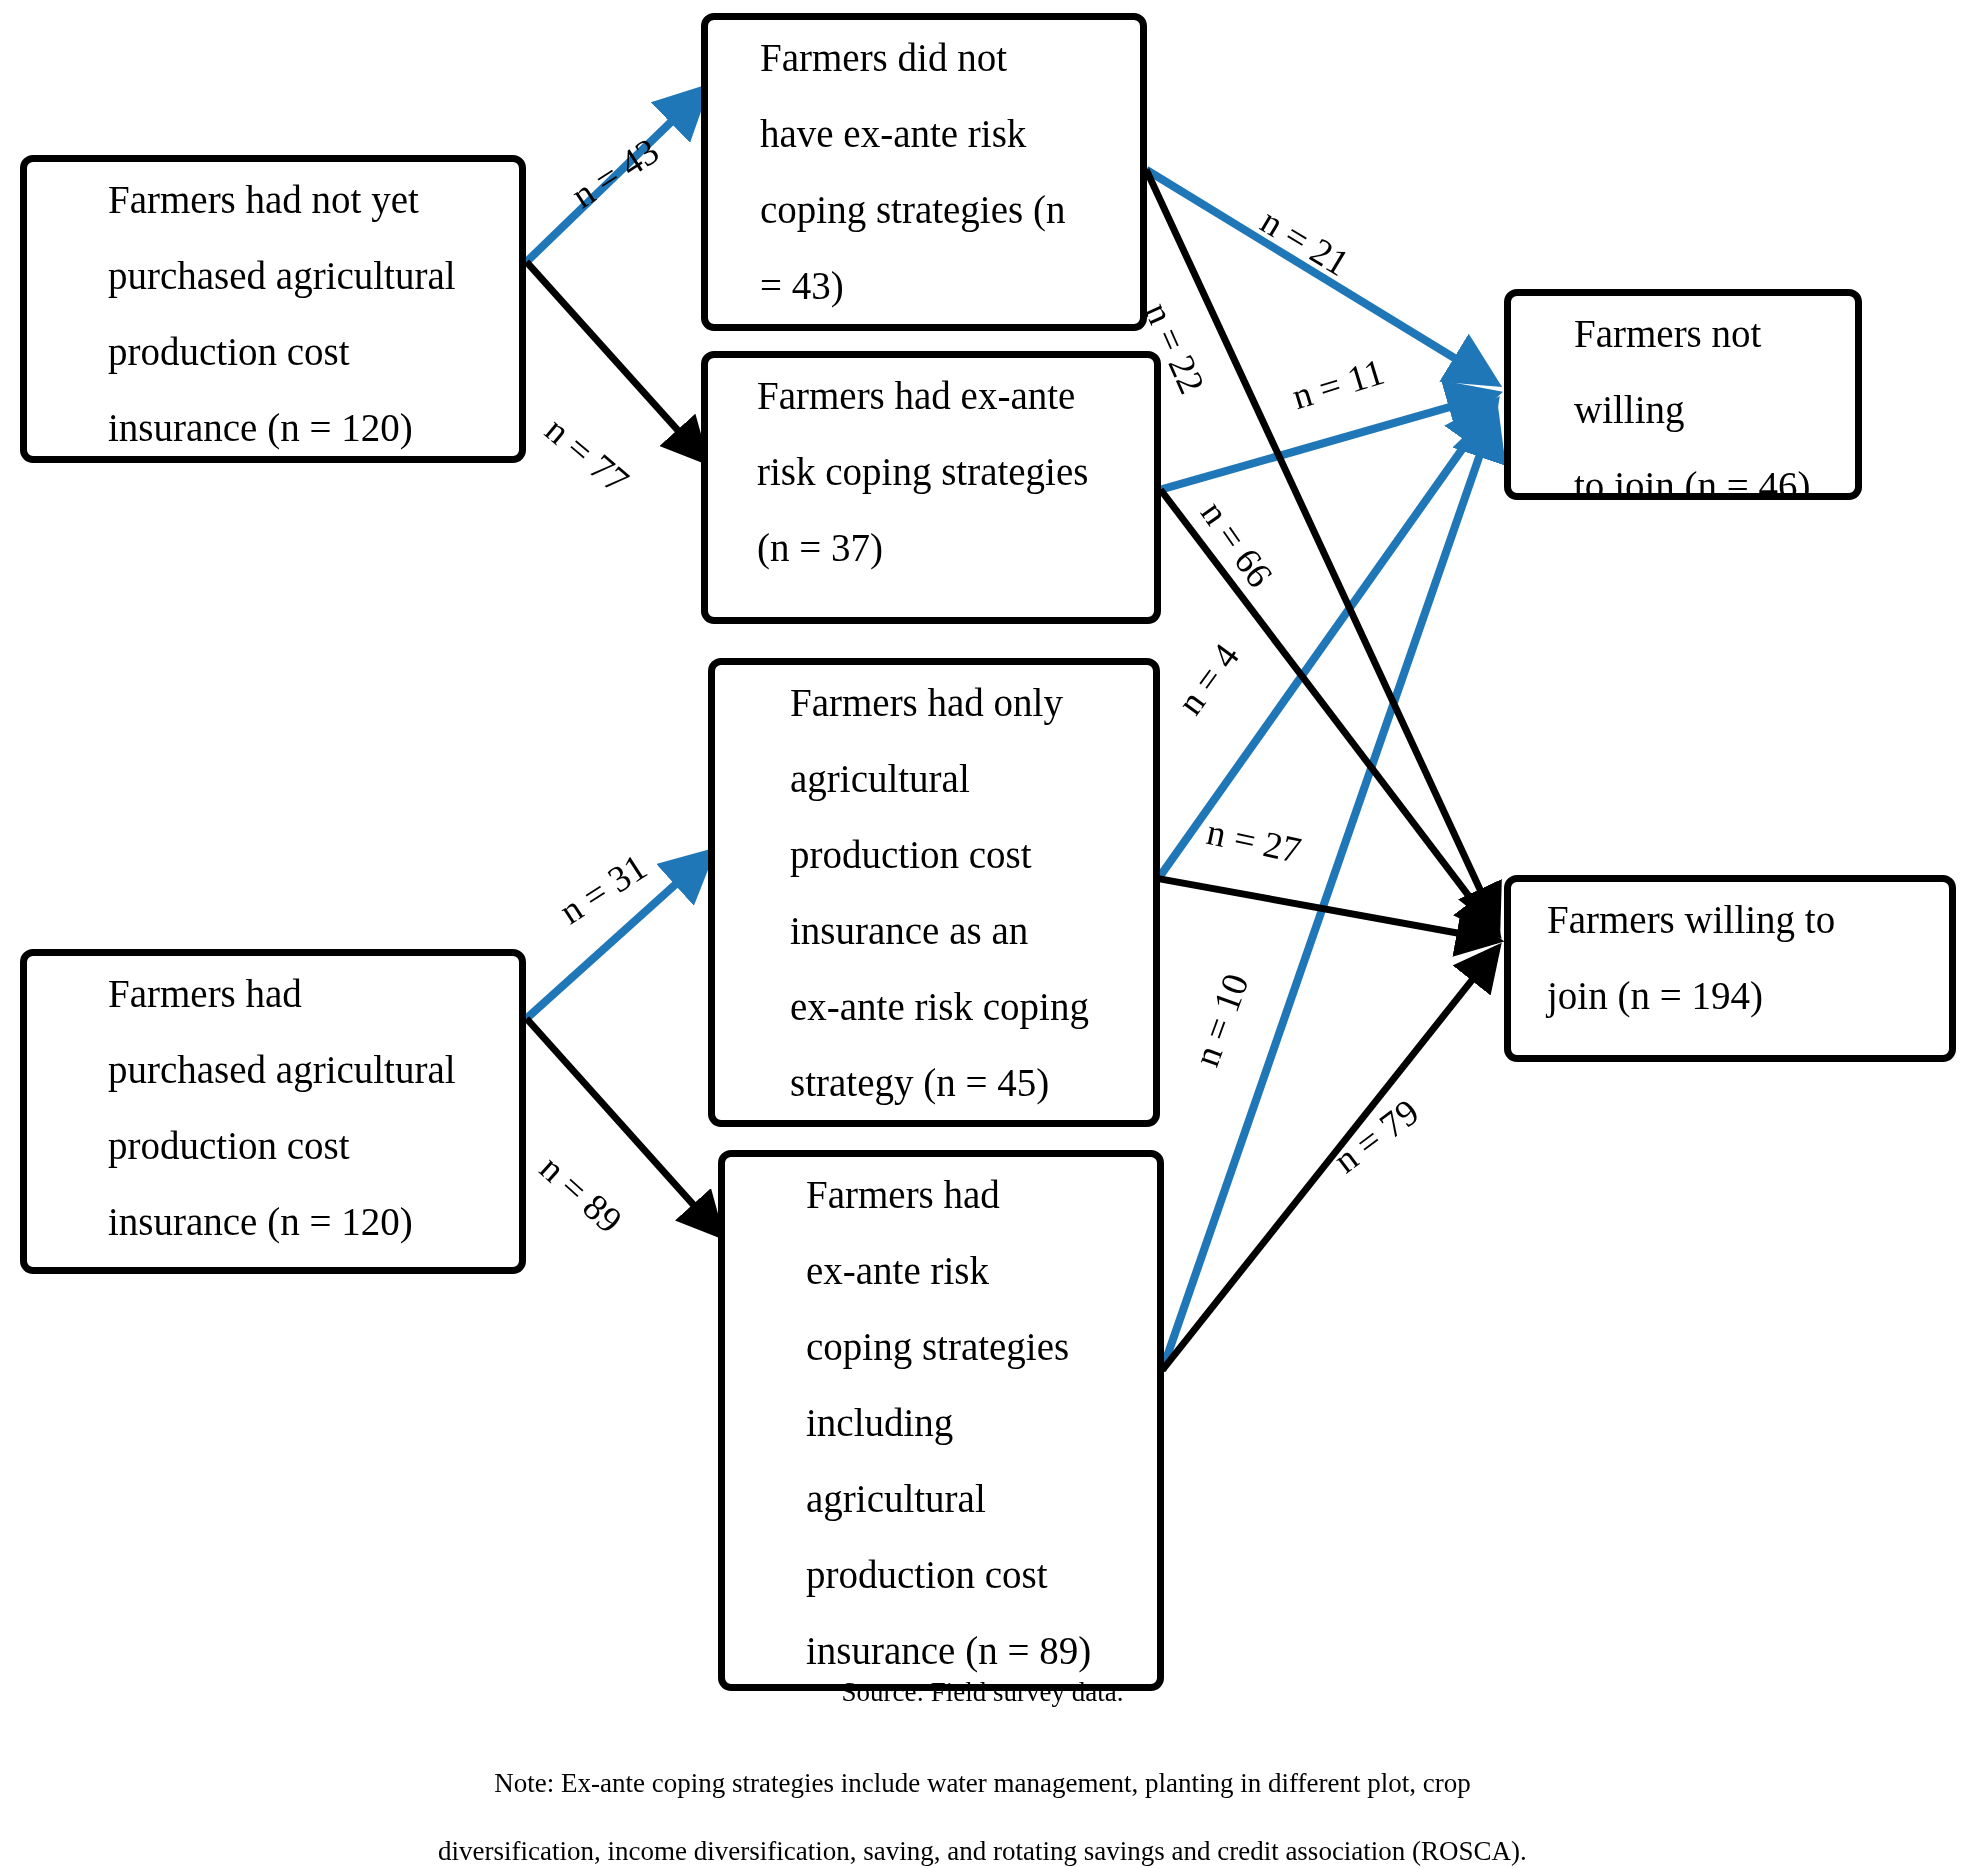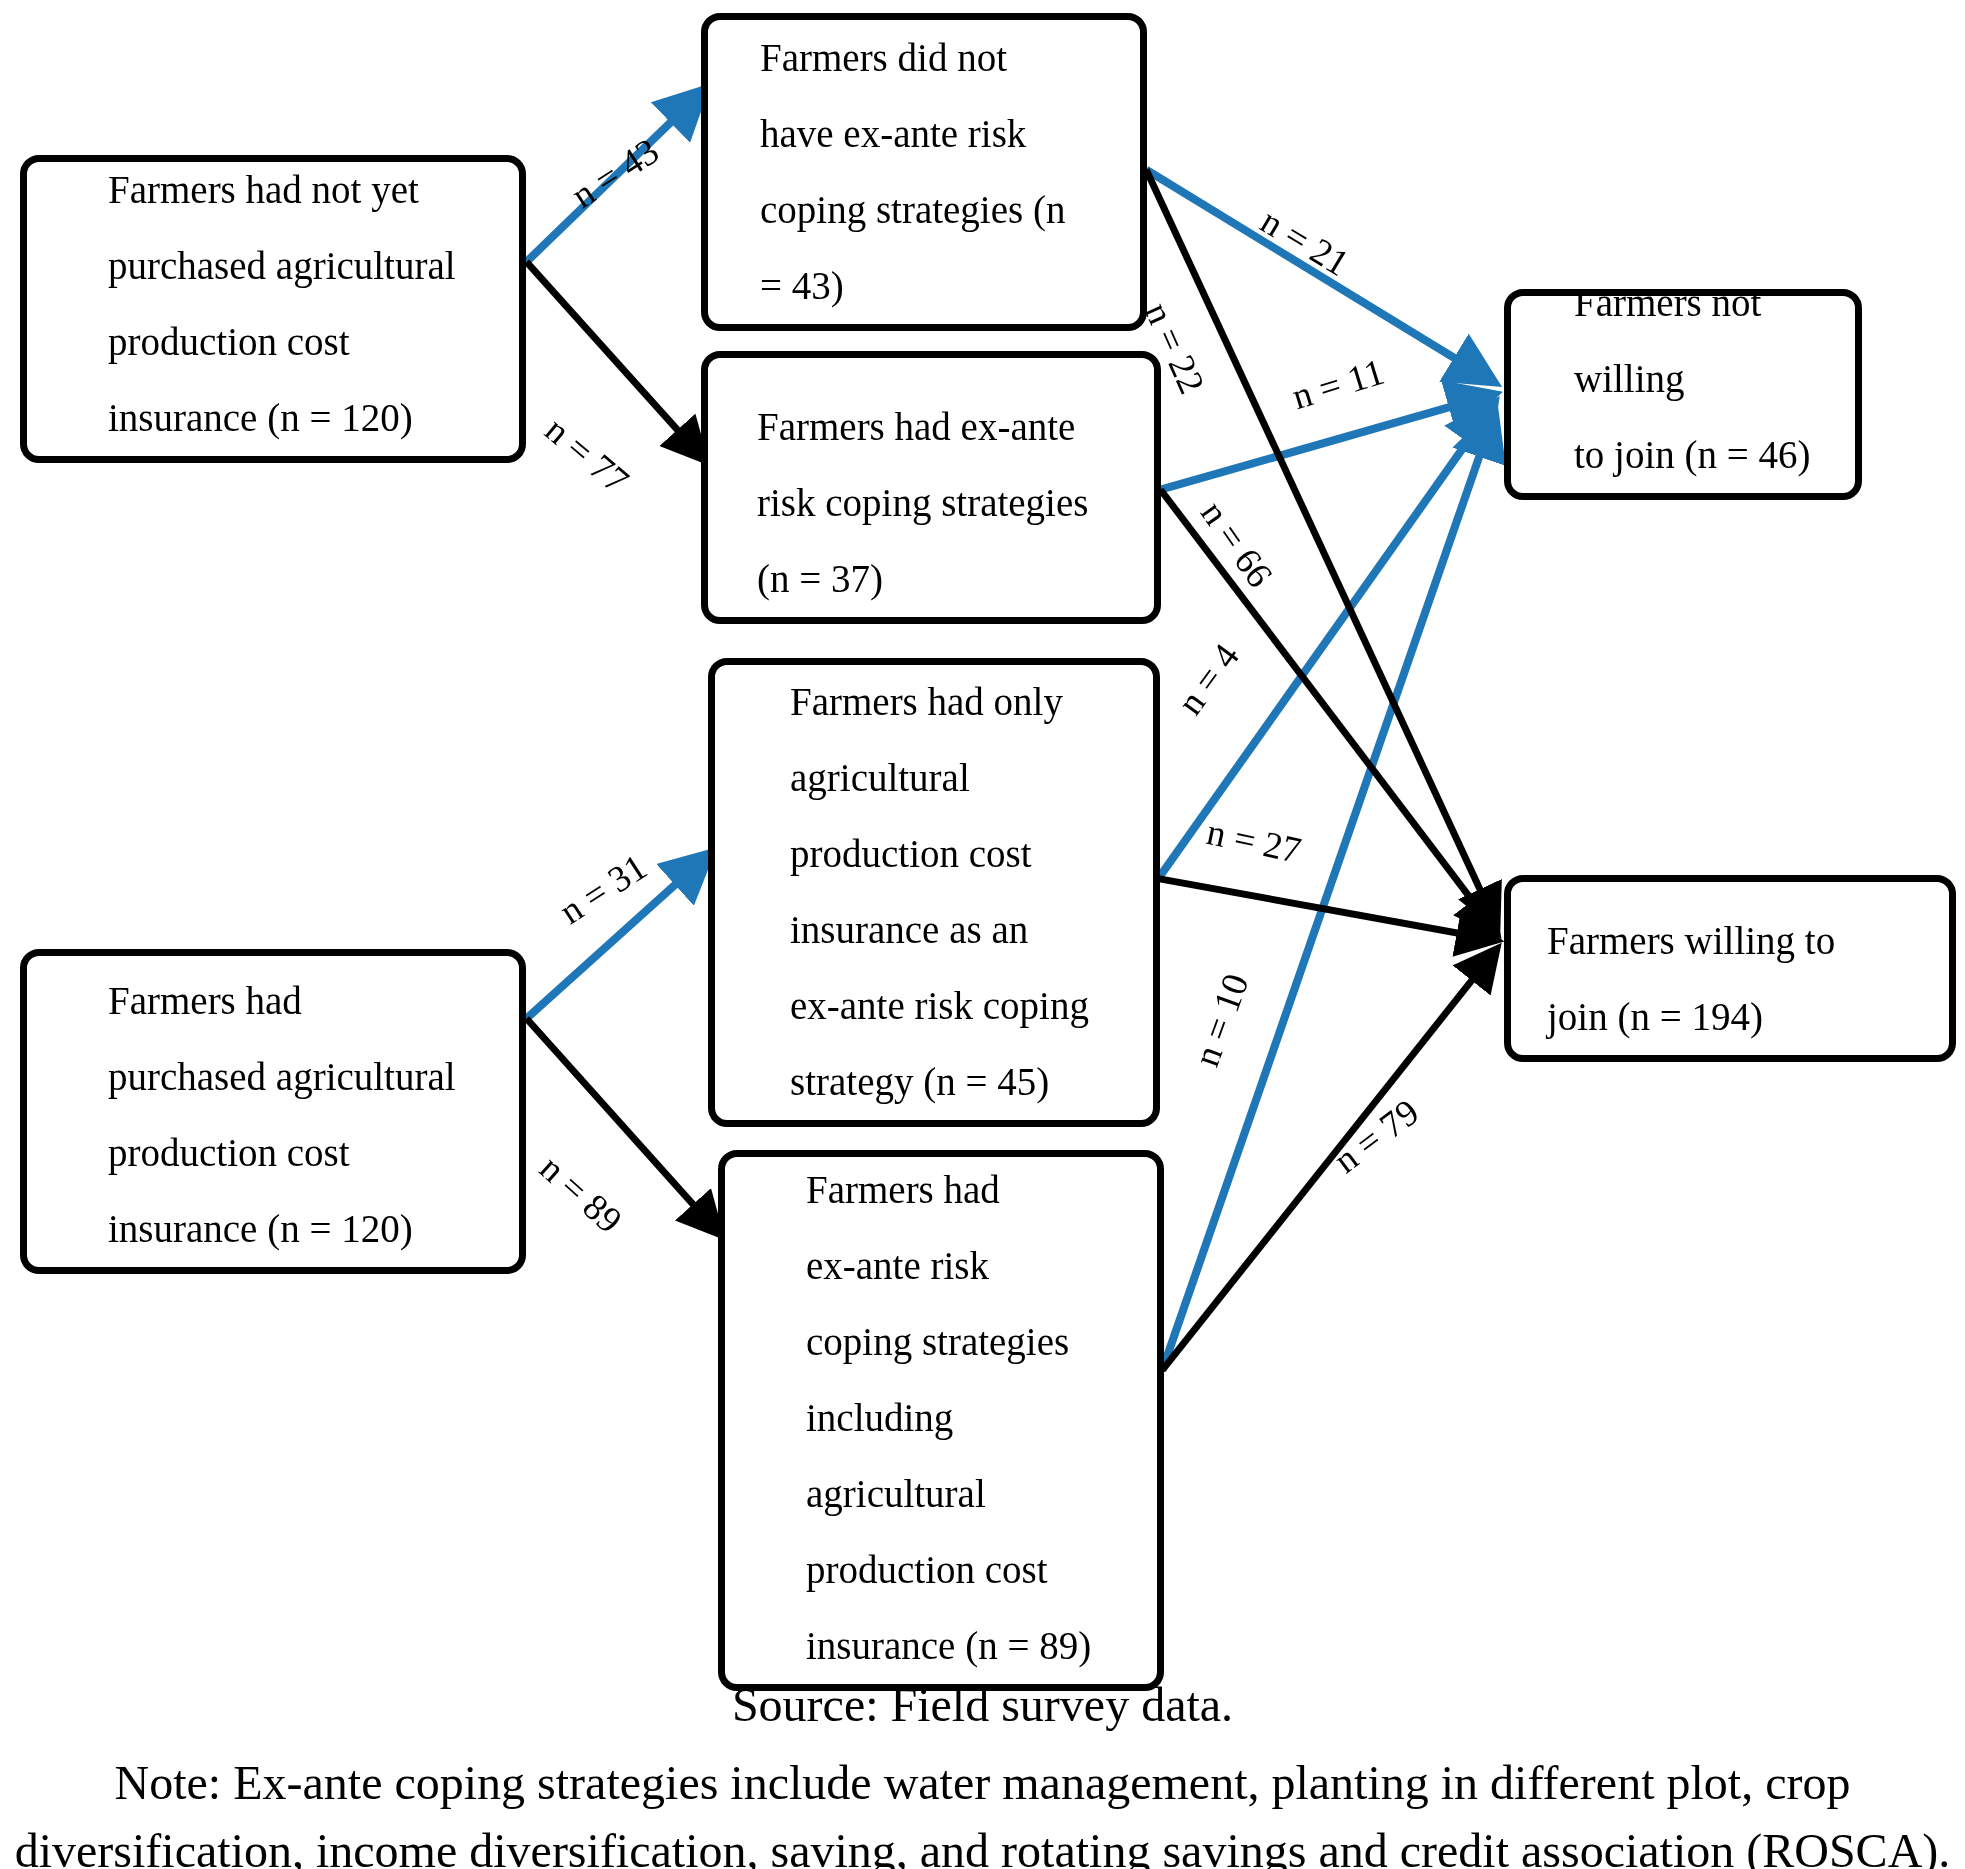--- a/index.html
+++ b/index.html
@@ -8,43 +8,43 @@
     width:1965px;height:1869px;
     background:#ffffff;
     font-family:"Liberation Serif","DejaVu Serif",serif;
     color:#000;
     overflow:hidden;
   }
   .edges{position:absolute;left:0;top:0;width:1965px;height:1869px;}
   .node{
     position:absolute;
     border:7px solid #000;
-    border-radius:19px;
+    border-radius:13px;
     background:#fff;
     box-sizing:border-box;
     display:flex;
-    align-items:flex-end;
+    align-items:flex-start;
     overflow:hidden;
   }
   .node .txt{
     font-size:39px;
     line-height:76px;
     white-space:pre-line;
     text-align:left;
   }
   .edge-label{
     position:absolute;
     font-size:37px;
     white-space:nowrap;
     transform-origin:center center;
   }
   .caption{
     position:absolute;left:0;width:1965px;
     text-align:center;
-    font-size:48px;
+    font-size:27px;
   }
   .caption.note{line-height:68px;white-space:pre-line;}
   .blue-stroke{stroke:var(--blue,#2077B8);}
   .black-stroke{stroke:#000;}
 </style>
 </head>
 <body>
 
 <div class="canvas">
 

